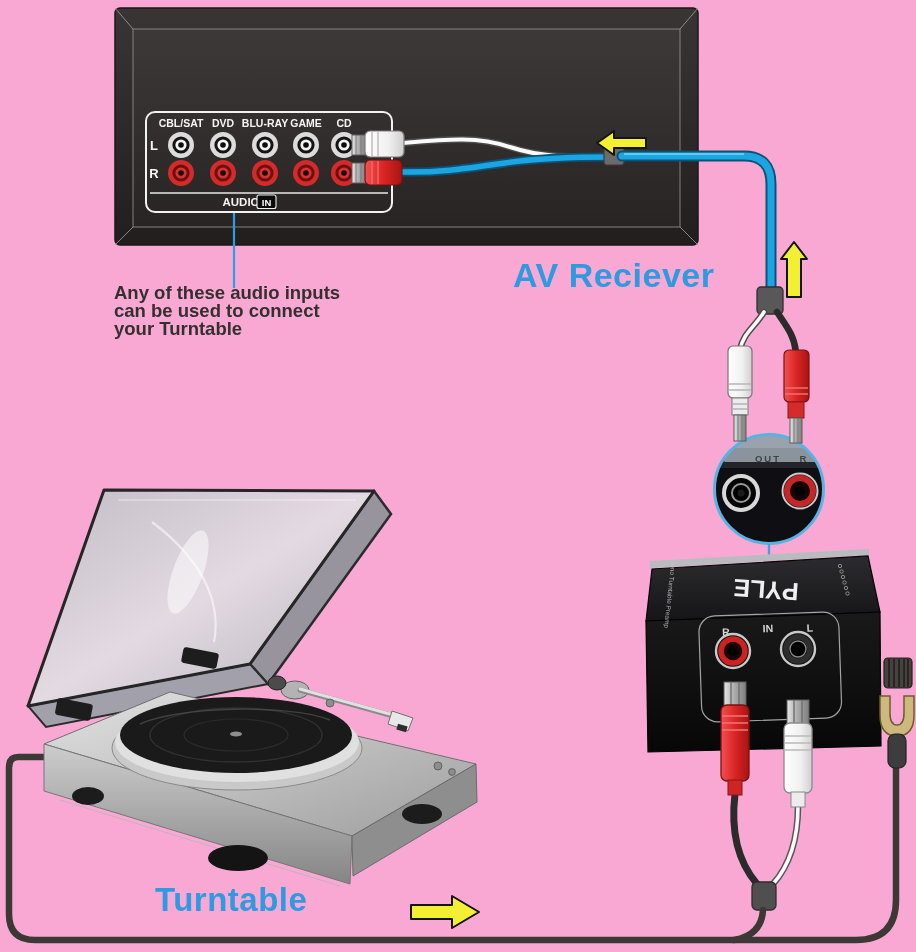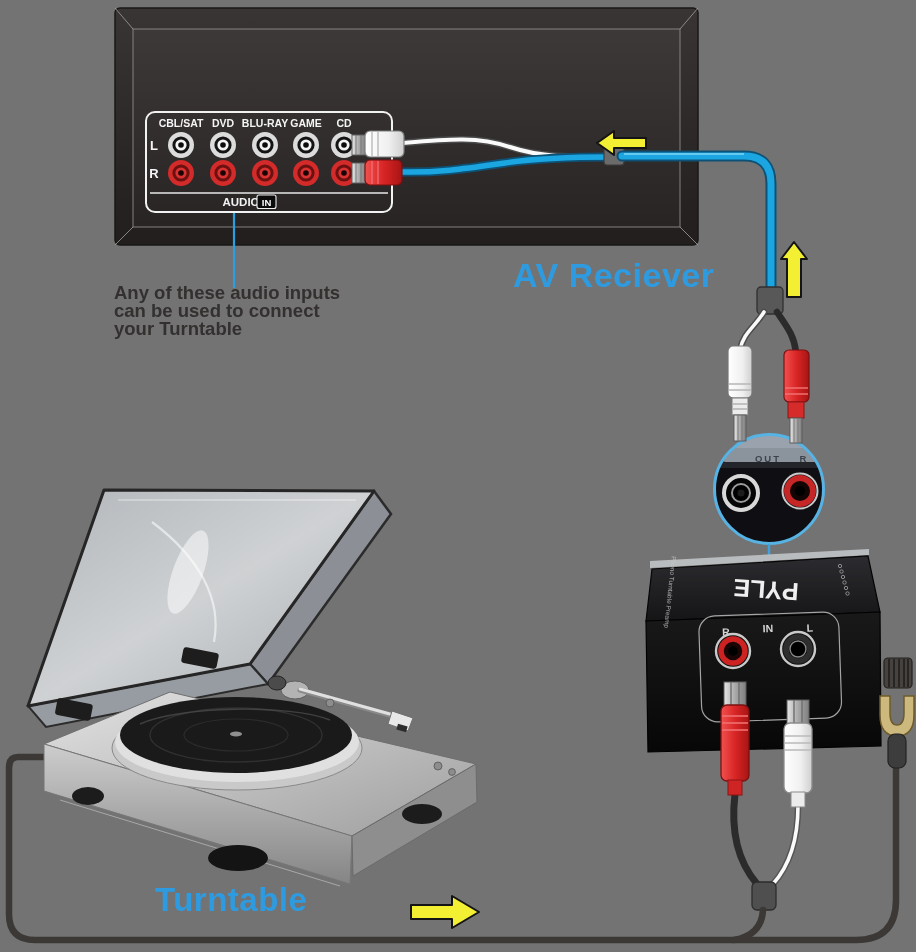--- a/index.html
+++ b/index.html
@@ -1,16 +1,16 @@
 <!DOCTYPE html>
 <html><head>
 <meta charset="utf-8">
 <style>
   html,body{margin:0;padding:0;background:#ffffff;}
-  #stage{position:relative;width:916px;height:952px;background:#737373;overflow:hidden;
+  #stage{position:relative;width:916px;height:952px;background:#f9a8d4;overflow:hidden;
          font-family:"Liberation Sans",sans-serif;}
   svg{position:absolute;left:0;top:0;}
   text{font-family:"Liberation Sans",sans-serif;}
 </style>
 </head>
 <body>
 
 <div id="stage">
 <svg width="916" height="952" viewBox="0 0 916 952">
   <defs>

